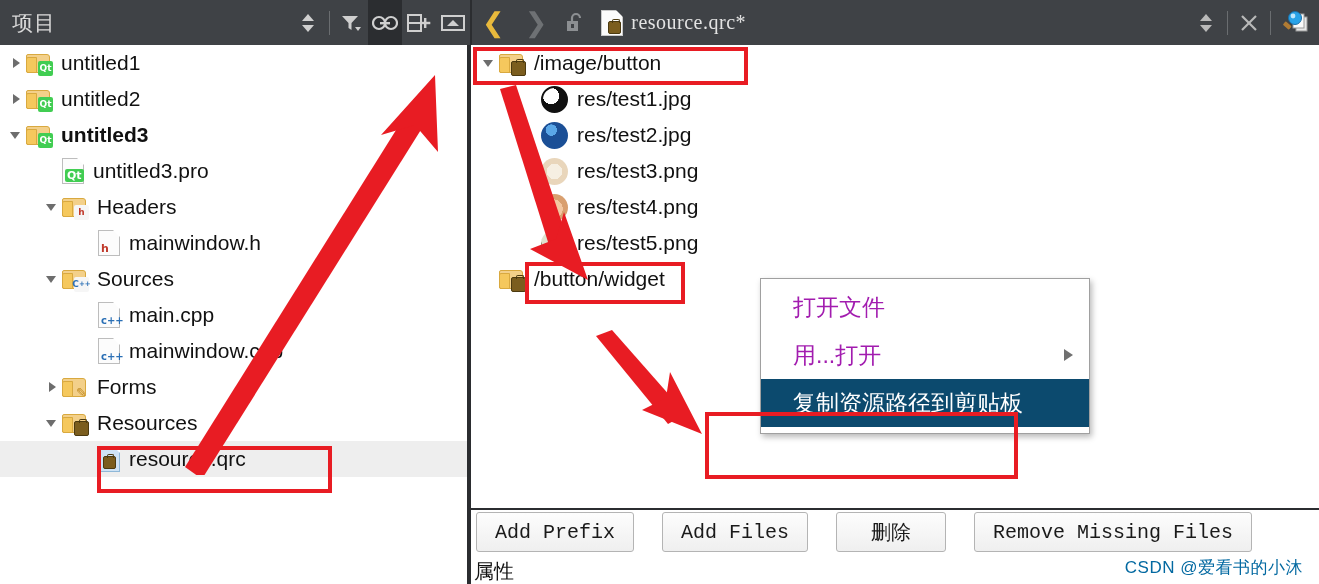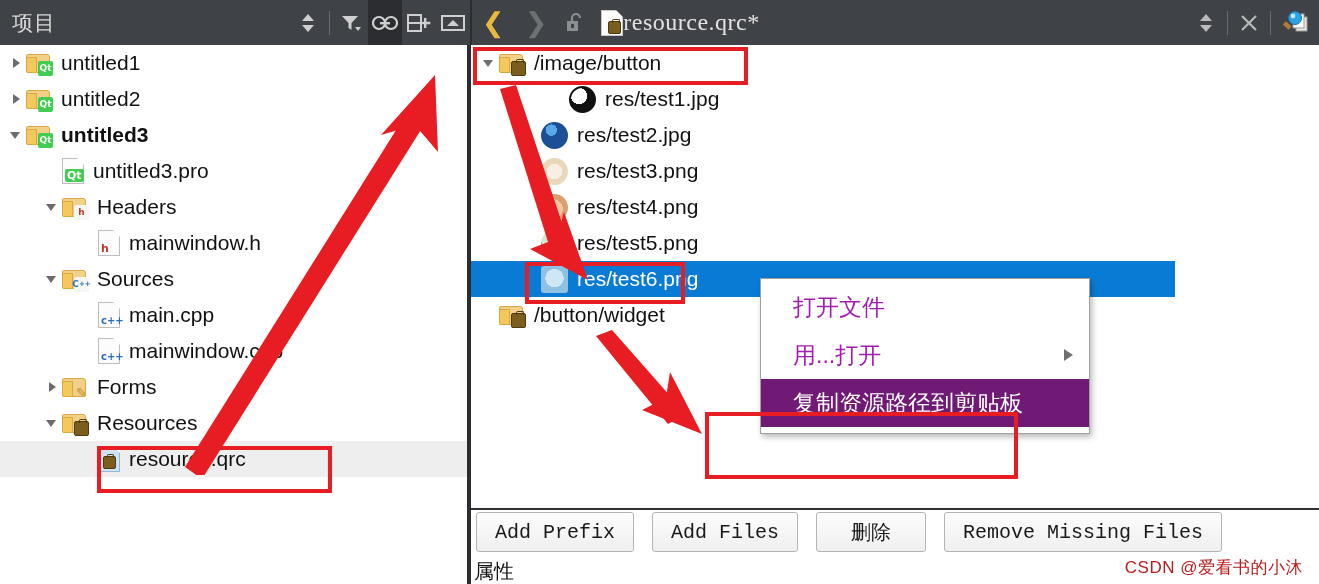--- a/index.html
+++ b/index.html
@@ -55,23 +55,24 @@
   }
   .nav-arrow {
     font-size: 27px; line-height: 1;
     padding: 0 10px;
     font-family: "DejaVu Sans", sans-serif;
   }
   .nav-arrow.enabled { color: #e8b93c; }
   .nav-arrow.disabled { color: #6e7174; }
   .doc-title {
     color: #e3e3e3;
-    font-size: 24px;
+    font-size: 20px;
     font-family: "Liberation Serif", serif;
     letter-spacing: 0.5px;
+    margin-left: 8px;
     white-space: nowrap;
   }
 
   
   .ico { display: block; }
 
   
   .qrcdoc {
     position: relative; width: 22px; height: 26px;
     background: #fbfbfb;
@@ -258,36 +259,36 @@
   }
   .ctx-item {
     position: relative;
     height: 48px;
     display: flex; align-items: center;
     padding-left: 32px;
     font-size: 23px;
     color: #a21caf;
     white-space: nowrap;
   }
-  .ctx-item.hl { background: #701a75; color: #ffffff; }
+  .ctx-item.hl { background: #0c4a6e; color: #ffffff; }
   .ctx-sub {
     position: absolute; right: 16px; top: 50%;
     transform: translateY(-50%);
     border-left: 9px solid #707070;
     border-top: 6px solid transparent;
     border-bottom: 6px solid transparent;
   }
 
   
   .btnbar {
     position: absolute;
     left: 471px; top: 508px;
     width: 848px; height: 46px;
     display: flex; align-items: center;
-    gap: 18px;
+    gap: 28px;
     padding-left: 5px;
     background: #ffffff;
     border-top: 2px solid #2b2d30;
     z-index: 30;
   }
   .qbtn {
     height: 40px;
     min-width: 110px;
     padding: 0 18px;
     background: linear-gradient(#fdfdfd, #efefef);
@@ -303,21 +304,21 @@
     position: absolute;
     left: 474px; top: 558px;
     font-size: 20px;
     color: #111;
     z-index: 30;
   }
   .watermark {
     position: absolute;
     right: 16px; top: 556px;
     font-size: 17px;
-    color: #b91c1c;
+    color: #0369a1;
     letter-spacing: 0.5px;
     z-index: 35;
     white-space: nowrap;
   }
 
   
   .anno { position: absolute; z-index: 50; pointer-events: none; }
   .redbox {
     position: absolute;
     border: 4px solid #e81c23;
@@ -524,21 +525,21 @@
       <div id="resource-tree">
           <div class="row" style="padding-left:10px">
             <span class="twisty expanded"></span>
             <div class="folder">
               <div class="back"></div>
               <div class="front"></div>
               <div class="badge case"></div>
             </div>
             <span class="lbl">/image/button</span>
           </div>
-          <div class="row" style="padding-left:80px">
+          <div class="row" style="padding-left:52px">
             <span class="twisty"></span>
             <div class="thumb t1"></div>
             <span class="lbl">res/test1.jpg</span>
           </div>
           <div class="row" style="padding-left:52px">
             <span class="twisty"></span>
             <div class="thumb t2"></div>
             <span class="lbl">res/test2.jpg</span>
           </div>
           <div class="row" style="padding-left:52px">
@@ -548,25 +549,20 @@
           </div>
           <div class="row" style="padding-left:52px">
             <span class="twisty"></span>
             <div class="thumb t4"></div>
             <span class="lbl">res/test4.png</span>
           </div>
           <div class="row" style="padding-left:52px">
             <span class="twisty"></span>
             <div class="thumb t5"></div>
             <span class="lbl">res/test5.png</span>
-          </div>
-          <div class="row sel-blue" style="padding-left:52px">
-            <span class="twisty"></span>
-            <div class="thumb t6"></div>
-            <span class="lbl">res/test6.png</span>
           </div>
           <div class="row" style="padding-left:10px">
             <span class="twisty"></span>
             <div class="folder">
               <div class="back"></div>
               <div class="front"></div>
               <div class="badge case"></div>
             </div>
             <span class="lbl">/button/widget</span>
           </div>

